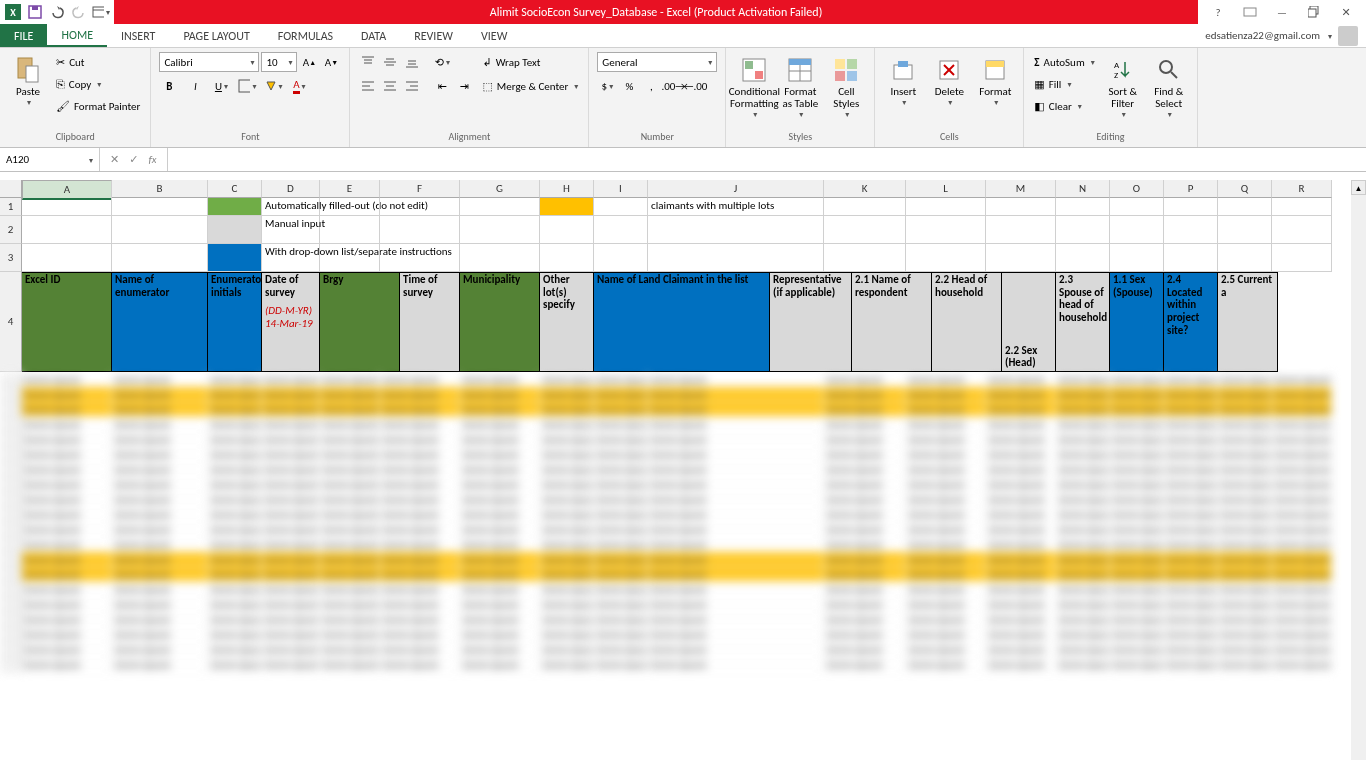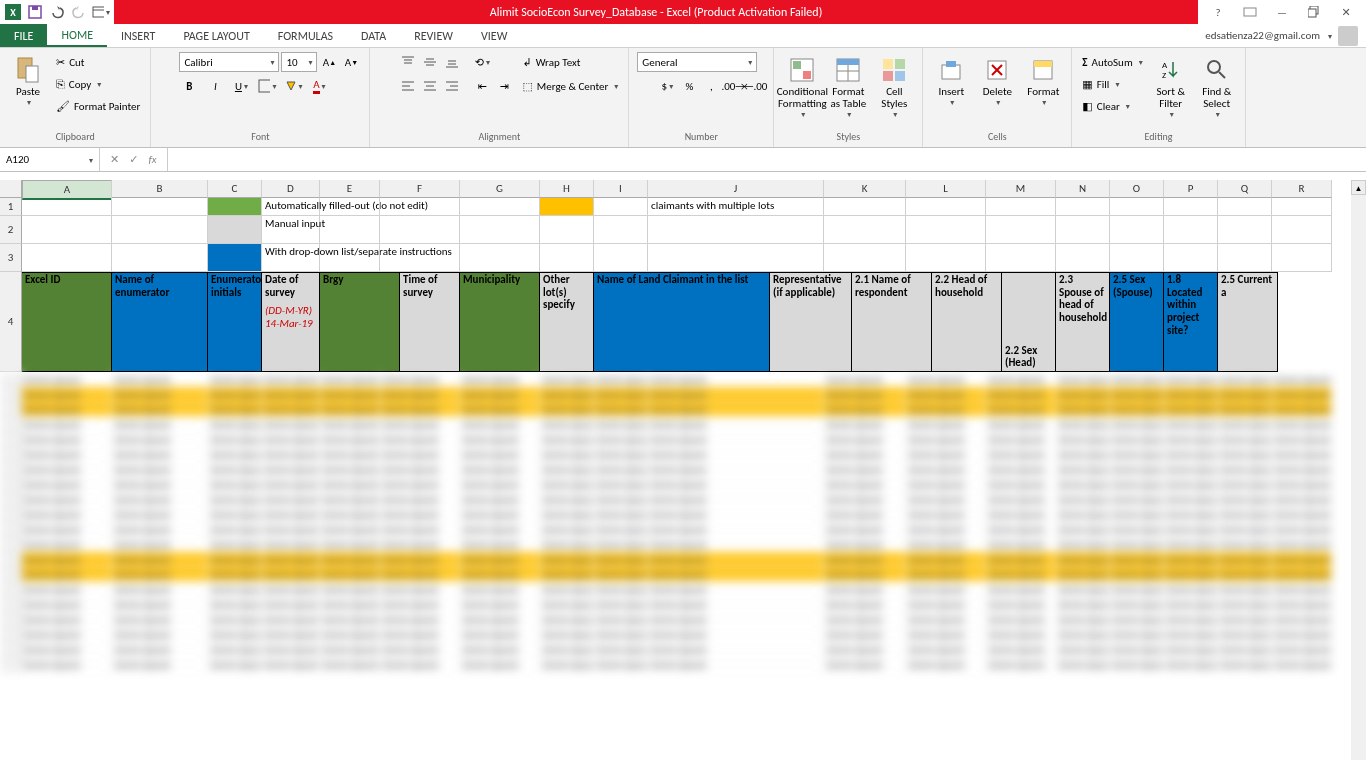--- a/index.html
+++ b/index.html
@@ -23,21 +23,21 @@
 
 
 .ribbon { height: 100px; background: #f3f3f3; display: flex; border-bottom: 1px solid #c0c0c0; }
 .group { border-right: 1px solid #dadada; padding: 4px 8px 2px 8px; display: flex; flex-direction: column; justify-content: space-between; align-items: center; }
 .group-body { display: flex; align-items: flex-start; gap: 6px; flex: 1; }
 .group-label { font-size: 10px; color: #666; text-align: center; padding: 2px 0; width: 100%; }
 .big-btn { display: flex; flex-direction: column; align-items: center; width: 40px; cursor: pointer; font-size: 11px; text-align: center; line-height: 1.1; padding-top: 4px; }
 .big-icon { width: 28px; height: 28px; margin-bottom: 2px; display: flex; align-items: center; justify-content: center; }
 .small-btn { display: flex; align-items: center; gap: 4px; cursor: pointer; font-size: 11px; padding: 1px 2px; height: 20px; }
 .vstack { display: flex; flex-direction: column; gap: 2px; }
-.hstack { display: flex; align-items: flex-end; gap: 2px; margin-left: 20px; }
+.hstack { display: flex; align-items: flex-end; gap: 2px; }
 .sel { background: #fff; border: 1px solid #aaa; height: 20px; padding: 0 4px; display: flex; align-items: center; font-size: 11px; }
 .dd { font-size: 8px; color: #555; margin-left: 2px; }
 .icon-box { width: 20px; height: 20px; border: 1px solid transparent; display: flex; align-items: center; justify-content: center; cursor: pointer; }
 
 
 .fbar { height: 24px; display: flex; align-items: stretch; border-bottom: 1px solid #c0c0c0; background: #fff; }
 .name-box { width: 100px; border-right: 1px solid #ccc; display: flex; align-items: center; padding: 0 6px; font-size: 11px; justify-content: space-between; }
 .fx-ctrl { display: flex; align-items: center; gap: 10px; padding: 0 10px; border-right: 1px solid #ccc; color: #888; }
 .fx-label { font-style: italic; }
 .formula-input { flex: 1; padding: 0 6px; display: flex; align-items: center; }
@@ -585,24 +585,24 @@
       <div class="cell tall bthick hdr-grey" style="width: 70px; height: 100px;">
         <div>2.2 Head of household</div>
       </div>
       <div class="cell tall bthick hdr-grey" style="width: 54px; height: 100px; align-items: flex-end;">
         <div>2.2 Sex (Head)</div>
       </div>
       <div class="cell tall bthick hdr-grey" style="width: 54px; height: 100px;">
         <div>2.3 Spouse of head of household</div>
       </div>
       <div class="cell tall bthick hdr-blue" style="width: 54px; height: 100px;">
-        <div>2.5 Sex (Spouse)</div>
+        <div>1.1 Sex (Spouse)</div>
       </div>
       <div class="cell tall bthick hdr-blue" style="width: 54px; height: 100px;">
-        <div>1.8 Located within project site?</div>
+        <div>2.4 Located within project site?</div>
       </div>
       <div class="cell tall bthick hdr-grey" style="width: 60px; height: 100px;">
         <div>2.5 Current a</div>
       </div>
     </div>
 
   <div class="blur-block" id="blur">
       <div class="blur-row">
         <div class="row-header" style="height: 15px;"></div>
         <div class="cell" style="width: 90px; height: 15px;">lorem ipsum</div>

